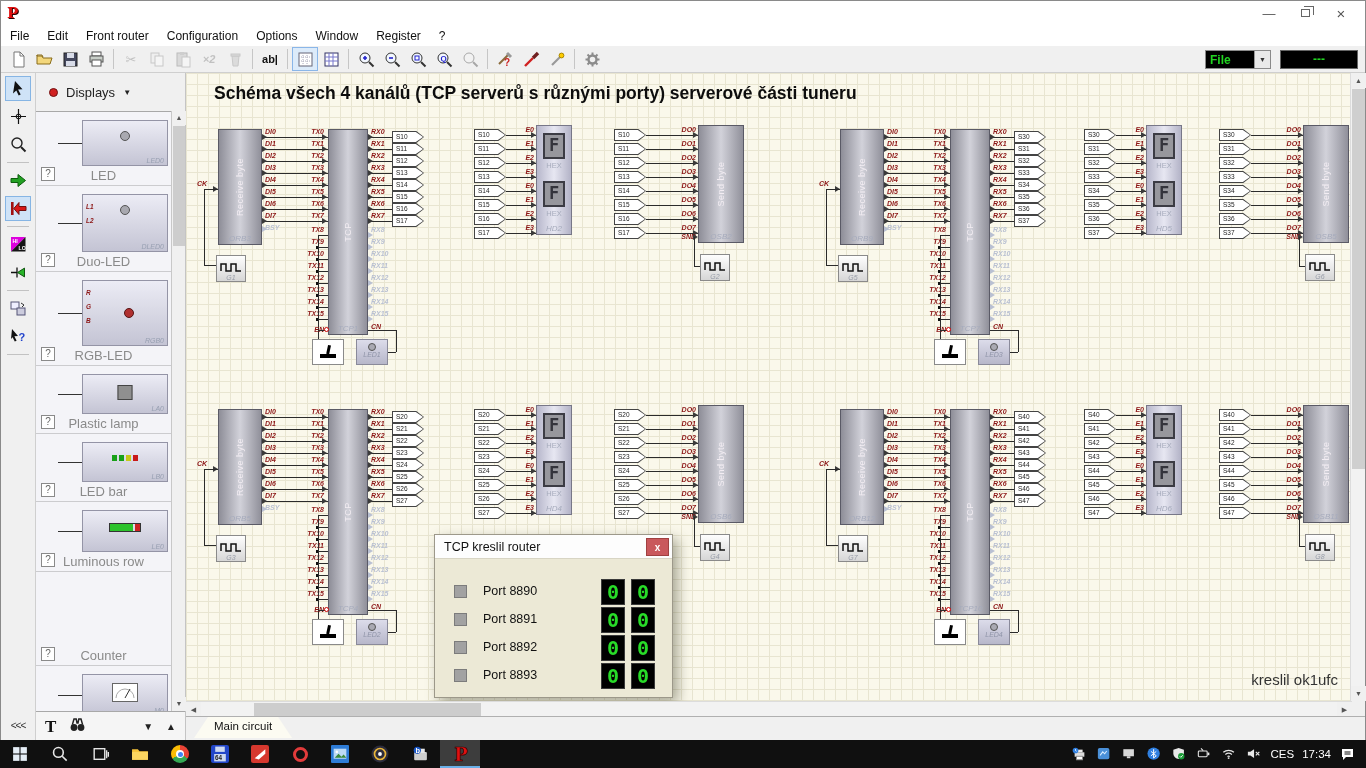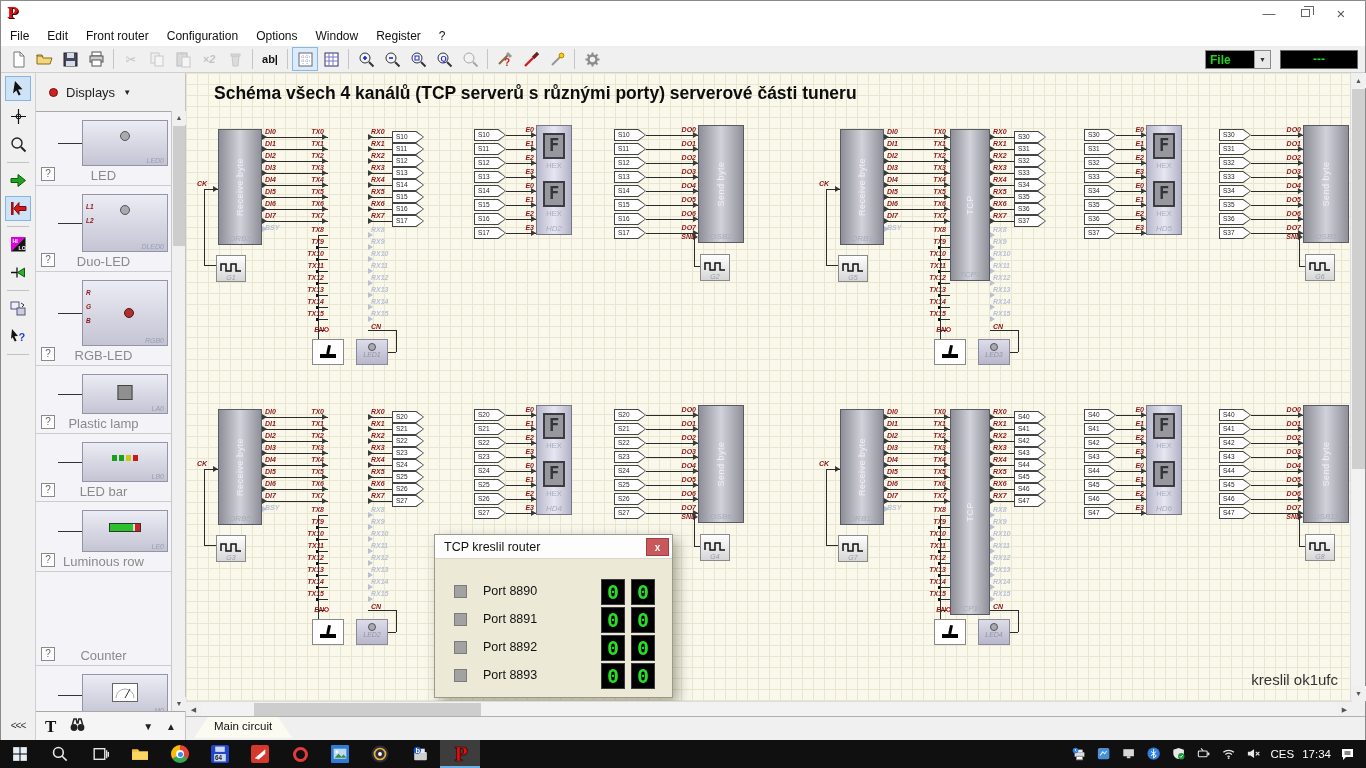--- a/index.html
+++ b/index.html
@@ -547,20 +547,24 @@
             <div class="wire" style="left: 182px; top: 148px; width: 24px; height: 1px;"></div>
             <div class="pin" style="left: 182px; top: 145px;"></div>
             <div class="pl" style="left: 185px; top: 139px;">RX7</div>
             <div class="stg" style="left: 206px; top: 142px;">
               <div class="o"></div>
               <div class="i"></div>
               <div class="t">S17</div>
             </div>
             <div class="pl gy" style="left: 79px; top: 151px;">BSY</div>
             <div class="pin gy" style="left: 76px; top: 153px;"></div>
+            <div class="blk" style="left: 142px; top: 56px; width: 40px; height: 206px;">
+              <div class="vt">TCP</div>
+              <div class="bid">TCP1</div>
+            </div>
             <div class="pl r" style="left: 138px; top: 153px;">TX8</div>
             <div class="wire" style="left: 132px; top: 162px; width: 10px; height: 1px;"></div>
             <div class="pl gy" style="left: 185px; top: 153px;">RX8</div>
             <div class="pin gy" style="left: 182px; top: 159px;"></div>
             <div class="pl r" style="left: 138px; top: 165px;">TX9</div>
             <div class="wire" style="left: 132px; top: 174px; width: 10px; height: 1px;"></div>
             <div class="jdot" style="left: 130px; top: 173px;"></div>
             <div class="pl gy" style="left: 185px; top: 165px;">RX9</div>
             <div class="pin gy" style="left: 182px; top: 171px;"></div>
             <div class="pl r" style="left: 138px; top: 177px;">TX10</div>
@@ -868,21 +872,21 @@
             <div class="wire" style="left: 804px; top: 148px; width: 24px; height: 1px;"></div>
             <div class="pin" style="left: 804px; top: 145px;"></div>
             <div class="pl" style="left: 807px; top: 139px;">RX7</div>
             <div class="stg" style="left: 828px; top: 142px;">
               <div class="o"></div>
               <div class="i"></div>
               <div class="t">S37</div>
             </div>
             <div class="pl gy" style="left: 701px; top: 151px;">BSY</div>
             <div class="pin gy" style="left: 698px; top: 153px;"></div>
-            <div class="blk" style="left: 764px; top: 56px; width: 40px; height: 152px;">
+            <div class="blk" style="left: 764px; top: 56px; width: 40px; height: 206px;">
               <div class="vt">TCP</div>
               <div class="bid">TCP7</div>
             </div>
             <div class="pl r" style="left: 760px; top: 153px;">TX8</div>
             <div class="wire" style="left: 754px; top: 162px; width: 10px; height: 1px;"></div>
             <div class="pl gy" style="left: 807px; top: 153px;">RX8</div>
             <div class="pin gy" style="left: 804px; top: 159px;"></div>
             <div class="pl r" style="left: 760px; top: 165px;">TX9</div>
             <div class="wire" style="left: 754px; top: 174px; width: 10px; height: 1px;"></div>
             <div class="jdot" style="left: 752px; top: 173px;"></div>
@@ -1193,20 +1197,24 @@
             <div class="wire" style="left: 182px; top: 428px; width: 24px; height: 1px;"></div>
             <div class="pin" style="left: 182px; top: 425px;"></div>
             <div class="pl" style="left: 185px; top: 419px;">RX7</div>
             <div class="stg" style="left: 206px; top: 422px;">
               <div class="o"></div>
               <div class="i"></div>
               <div class="t">S27</div>
             </div>
             <div class="pl gy" style="left: 79px; top: 431px;">BSY</div>
             <div class="pin gy" style="left: 76px; top: 433px;"></div>
+            <div class="blk" style="left: 142px; top: 336px; width: 40px; height: 206px;">
+              <div class="vt">TCP</div>
+              <div class="bid">TCP4</div>
+            </div>
             <div class="pl r" style="left: 138px; top: 433px;">TX8</div>
             <div class="wire" style="left: 132px; top: 442px; width: 10px; height: 1px;"></div>
             <div class="pl gy" style="left: 185px; top: 433px;">RX8</div>
             <div class="pin gy" style="left: 182px; top: 439px;"></div>
             <div class="pl r" style="left: 138px; top: 445px;">TX9</div>
             <div class="wire" style="left: 132px; top: 454px; width: 10px; height: 1px;"></div>
             <div class="jdot" style="left: 130px; top: 453px;"></div>
             <div class="pl gy" style="left: 185px; top: 445px;">RX9</div>
             <div class="pin gy" style="left: 182px; top: 451px;"></div>
             <div class="pl r" style="left: 138px; top: 457px;">TX10</div>

